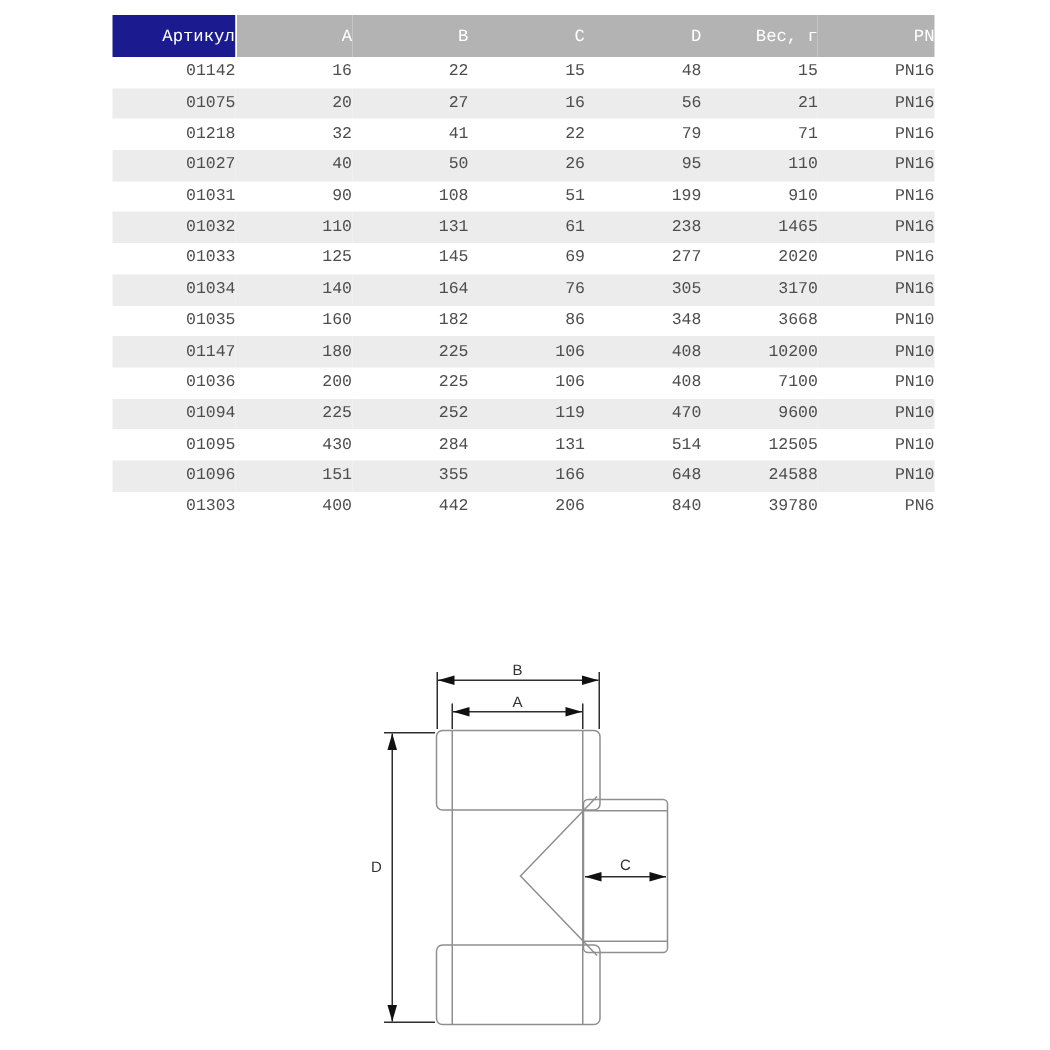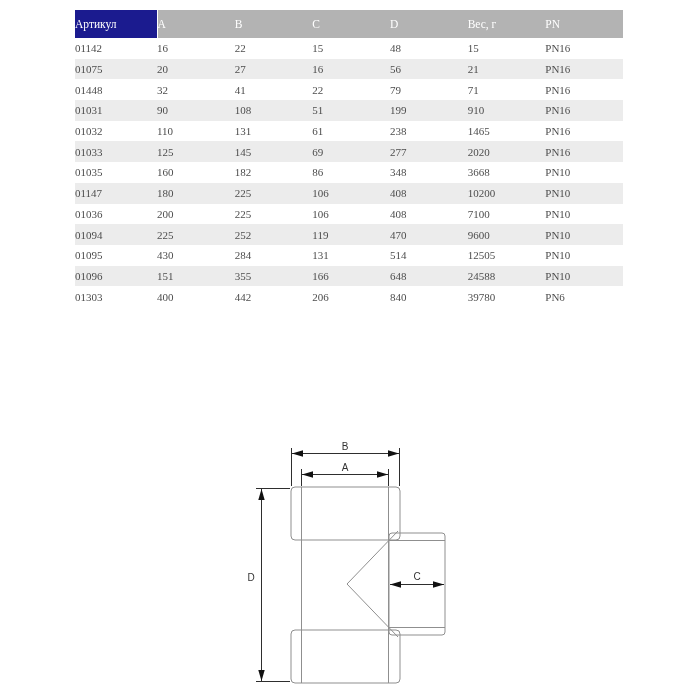--- a/index.html
+++ b/index.html
@@ -4,22 +4,22 @@
 <style>
   html,body { margin:0; padding:0; }
   body {
     width:700px; height:700px; position:relative;
     background:#ffffff; overflow:hidden;
     font-family:"Liberation Sans", sans-serif;
   }
   #spec-table {
     position:absolute; left:75px; top:10px; width:548px;
     border-collapse:collapse; table-layout:fixed;
-    font-family:Liberation Serif, serif;
-    font-size:11px; color:#4d4d4d; text-align:left;
+    font-family:Liberation Mono, monospace;
+    font-size:11px; color:#4d4d4d; text-align:right;
   }
   #spec-table th {
     height:28px; background:#b3b3b3; color:#ffffff;
     font-weight:normal; font-size:11.5px; padding:0;
   }
   #spec-table th.first { background:#1b1b8f; border-right:1px solid #ffffff; }
   #spec-table td { height:20.7px; padding:0; }
   #spec-table tbody tr:nth-child(even) { background:#ececec; }
   #diagram { position:absolute; left:240px; top:440px; }
 </style>
@@ -60,26 +60,35 @@
       <tr>
         <td>01075</td>
         <td>20</td>
         <td>27</td>
         <td>16</td>
         <td>56</td>
         <td>21</td>
         <td>PN16</td>
       </tr>
       <tr>
-        <td>01448</td>
+        <td>01218</td>
         <td>32</td>
         <td>41</td>
         <td>22</td>
         <td>79</td>
         <td>71</td>
+        <td>PN16</td>
+      </tr>
+      <tr>
+        <td>01027</td>
+        <td>40</td>
+        <td>50</td>
+        <td>26</td>
+        <td>95</td>
+        <td>110</td>
         <td>PN16</td>
       </tr>
       <tr>
         <td>01031</td>
         <td>90</td>
         <td>108</td>
         <td>51</td>
         <td>199</td>
         <td>910</td>
         <td>PN16</td>
@@ -93,20 +102,29 @@
         <td>1465</td>
         <td>PN16</td>
       </tr>
       <tr>
         <td>01033</td>
         <td>125</td>
         <td>145</td>
         <td>69</td>
         <td>277</td>
         <td>2020</td>
+        <td>PN16</td>
+      </tr>
+      <tr>
+        <td>01034</td>
+        <td>140</td>
+        <td>164</td>
+        <td>76</td>
+        <td>305</td>
+        <td>3170</td>
         <td>PN16</td>
       </tr>
       <tr>
         <td>01035</td>
         <td>160</td>
         <td>182</td>
         <td>86</td>
         <td>348</td>
         <td>3668</td>
         <td>PN10</td>

